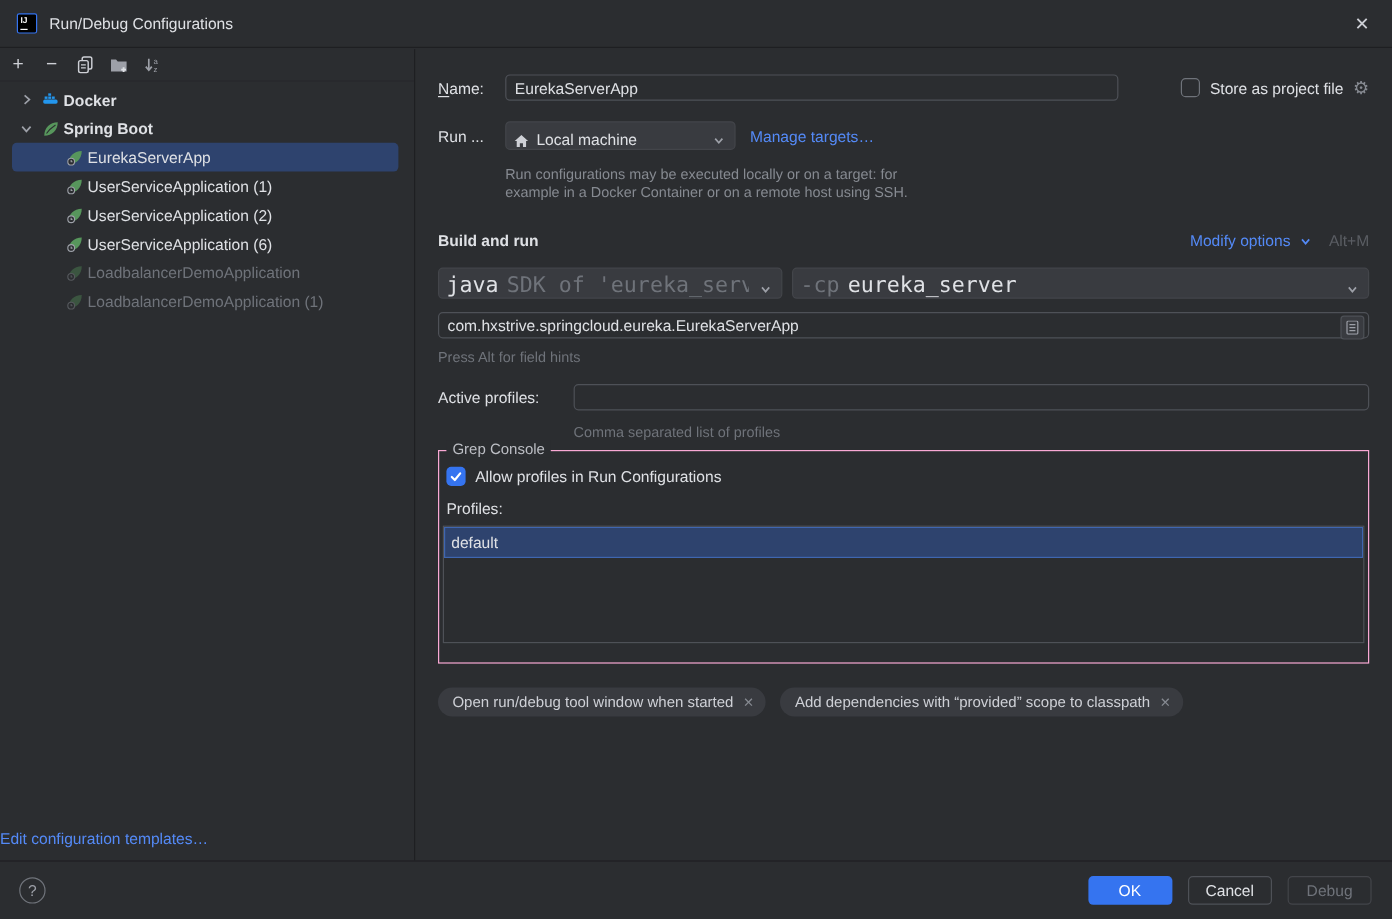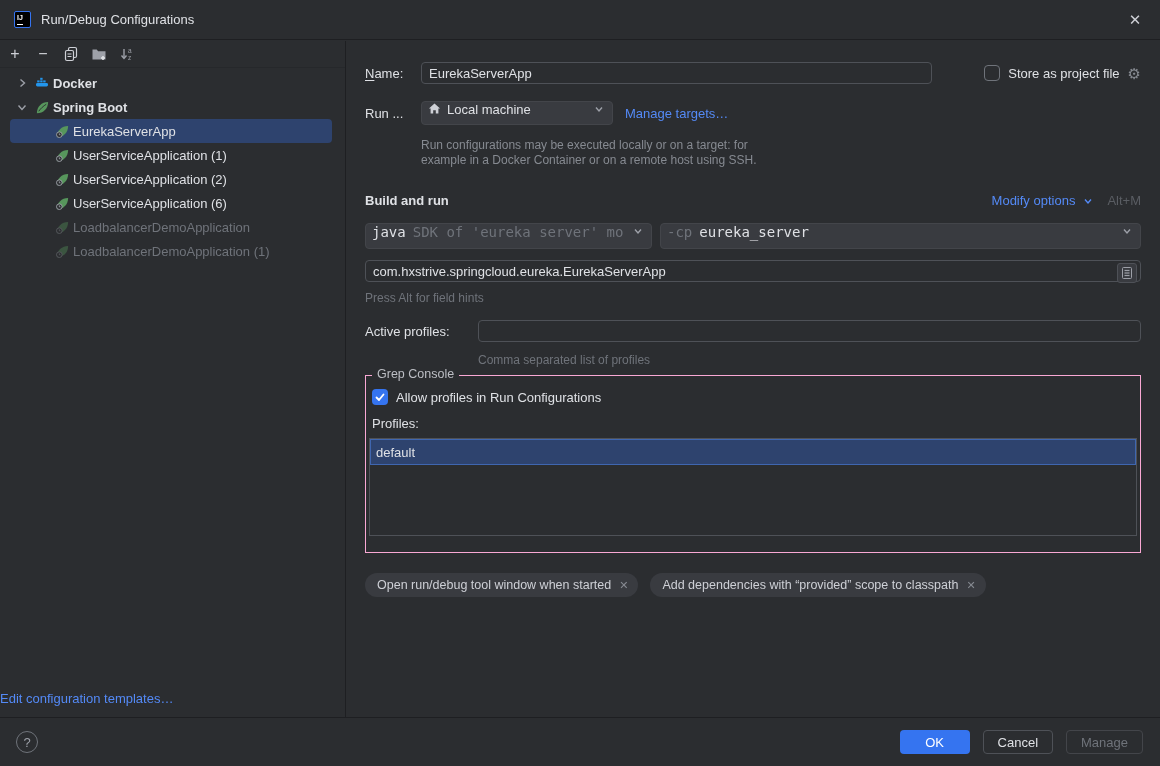--- a/index.html
+++ b/index.html
@@ -57,35 +57,35 @@
   .name-input { width:511px; }
   .store-group { margin-left:auto; display:flex; align-items:center; gap:8px; }
   .cb { width:16px; height:16px; border-radius:4px; flex:none; cursor:pointer; }
   .cb.unchecked { border:1px solid #6F737A; background:transparent; }
   .cb.checked { background:#3574F0; display:flex; align-items:center; justify-content:center; }
   .gear { color:#868A91; font-size:15px; cursor:pointer; line-height:1; }
 
   .row-run { margin-top:17px; }
   .row-run .field-label { width:56px; }
   .combo { background:#393B40; border:1px solid #43454A; border-radius:4px; height:24px;
-    display:flex; align-items:flex-start; padding:0 6px; cursor:pointer; }
+    display:flex; align-items:flex-end; padding:0 6px; cursor:pointer; }
   .target-combo { width:192px; gap:6px; }
   .combo .chev { margin-left:auto; flex:none; display:flex; align-items:center; }
   .link { color:#548AF7; cursor:pointer; }
   .manage-link { margin-left:12px; }
 
   .run-help { margin-left:56px; margin-top:13px; font-size:12px; line-height:15px; color:#868A91; }
 
   .build-header { margin-top:25px; display:flex; align-items:center; }
   .build-title { font-weight:bold; font-size:13px; }
   .modify-group { margin-left:auto; display:flex; align-items:center; gap:6px; cursor:pointer; }
   .shortcut { color:#5A5D63; margin-left:6px; }
 
   .combo-row { margin-top:15px; display:flex; gap:8px; }
-  .mono { font-family:"DejaVu Sans Mono","Liberation Mono",monospace; font-size:14px; }
+  .mono { font-family:"DejaVu Sans Mono","Liberation Mono",monospace; font-size:18px; }
   .jdk-combo { width:287px; height:26px; gap:7px; overflow:hidden; }
   .jdk-combo .val { color:#6F737A; white-space:nowrap; overflow:hidden; }
   .cp-combo { flex:1; height:26px; gap:7px; }
   .pfx-dim { color:#6F737A; flex:none; }
   .pfx-strong { color:#DFE1E5; flex:none; }
 
   .mainclass-wrap { margin-top:11px; position:relative; }
   .mainclass-input { width:100%; height:26px; padding-right:30px; }
   .mainclass-btn { position:absolute; right:4px; top:3px; width:20px; height:20px; border:1px solid #4E5157;
     border-radius:3px; background:#393B40; display:flex; align-items:center; justify-content:center; cursor:pointer; }
@@ -387,17 +387,17 @@
       </div>
 
     </div>
   </div>
 
   <div class="footer">
     <div class="help-btn">?</div>
     <div class="footer-buttons">
       <div class="btn primary">OK</div>
       <div class="btn secondary">Cancel</div>
-      <div class="btn disabled">Manage</div>
+      <div class="btn disabled">Debug</div>
     </div>
   </div>
 
 </div>
 
 </body></html>

